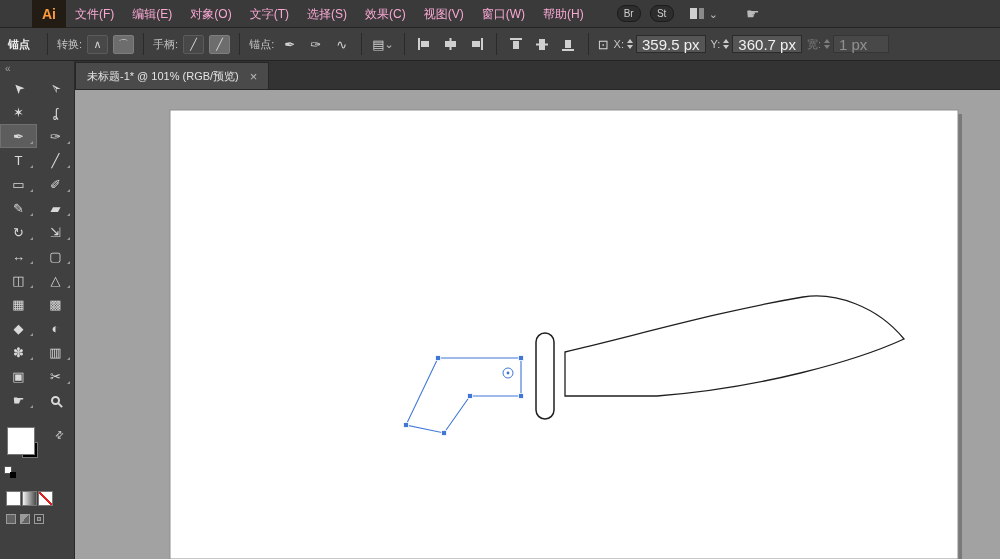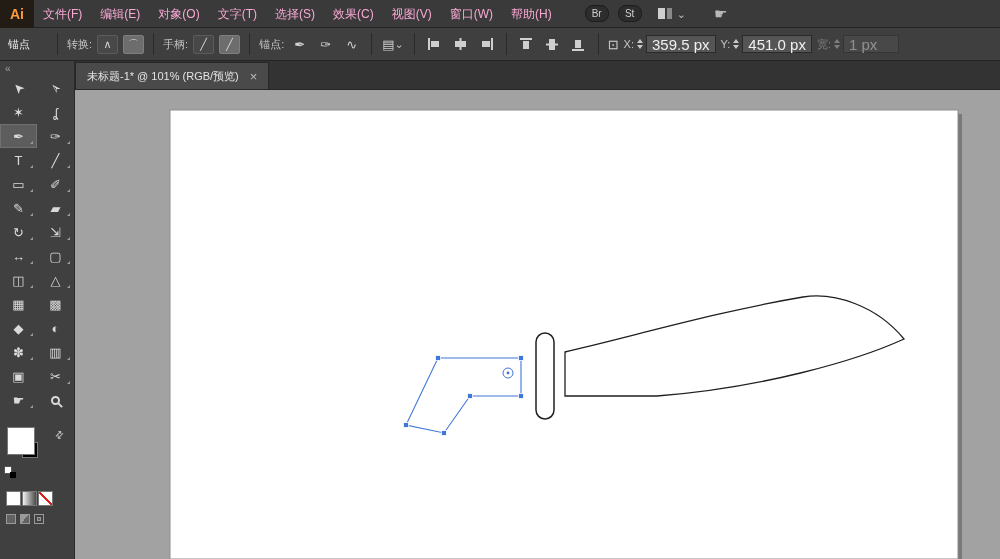--- a/index.html
+++ b/index.html
@@ -1,39 +1,39 @@
 <!DOCTYPE html>
 <html><head>
 <meta charset="utf-8">
 <style>
   * { margin:0; padding:0; box-sizing:border-box; }
   html,body { width:1000px; height:559px; overflow:hidden; }
   body { background:#333; font-family:"Liberation Sans", sans-serif; position:relative; }
 
   
   .menubar { position:absolute; left:0; top:0; width:1000px; height:28px; background:#3a3a3a;
-             border-bottom:1px solid #242424; display:flex; align-items:center; }
+             border-bottom:1px solid #242424; display:flex; align-items:center;padding-left:32px; }
   .ai-logo { width:34px; height:28px; background:#221c14; color:#ff9a3c; font-weight:bold;
              font-size:14px; display:flex; align-items:center; justify-content:center; }
   .menu-items { display:flex; }
   .menu-item { color:#f9a8d4; font-size:12px; padding:0 9px; line-height:28px; cursor:default; }
   .badge { width:24px; height:17px; background:#2d2d2d; border:1px solid #1c1c1c; border-radius:8px;
            color:#cfcfcf; font-size:10px; display:flex; align-items:center; justify-content:center; margin-left:9px; }
   .badge.first { margin-left:24px; }
   .ws-switcher { display:flex; align-items:center; margin-left:16px; color:#cfcfcf; gap:3px; }
   .ws-icon i { display:inline-block; width:7px; height:11px; background:#cfcfcf; margin-right:2px; }
   .ws-icon i.dark { background:#8a8a8a; width:5px; }
   .chev { color:#bdbdbd; font-size:11px; line-height:10px; }
   .touch { margin-left:28px; color:#b9b9b9; font-size:15px; }
 
   
   .controlbar { position:absolute; left:0; top:28px; width:1000px; height:33px; background:#3f3f3f;
                 border-bottom:1px solid #232323; display:flex; align-items:center; padding:0 8px;
                 gap:5px; color:#c9c9c9; font-size:11px; white-space:nowrap; }
-  .cb-title { font-weight:normal; color:#ececec; margin-right:18px; }
+  .cb-title { font-weight:bold; color:#ececec; margin-right:8px; }
   .cb-label { color:#c4c4c4; }
   .vdiv { width:1px; height:22px; background:#2a2a2a; margin:0 4px; flex:0 0 auto; }
   .cbtn { min-width:21px; height:19px; border:1px solid #5b5b5b; background:#484848; color:#d8d8d8;
           display:flex; align-items:center; justify-content:center; border-radius:2px; cursor:default; }
   .cbtn.pressed { background:#6d6d6d; border-color:#7e7e7e; }
   .cbtn.flat { border-color:transparent; background:transparent; }
   .cicon { color:#d3d3d3; font-size:11px; line-height:1; }
   .cicon.big { font-size:13px; }
   .alico rect { fill:#cfcfcf; }
   .field { display:flex; align-items:center; gap:3px; }
@@ -204,21 +204,21 @@
         <b class="dn"></b>
       </span>
     <div class="fbox">359.5 px</div>
   </div>
   <div class="field">
     <span class="cb-label">Y:</span>
     <span class="stepper">
         <b class="up"></b>
         <b class="dn"></b>
       </span>
-    <div class="fbox">451.0 px</div>
+    <div class="fbox">360.7 px</div>
   </div>
   <div class="field dim">
     <span class="cb-label">宽:</span>
     <span class="stepper">
         <b class="up"></b>
         <b class="dn"></b>
       </span>
     <div class="fbox">1 px</div>
   </div>
 </div>

